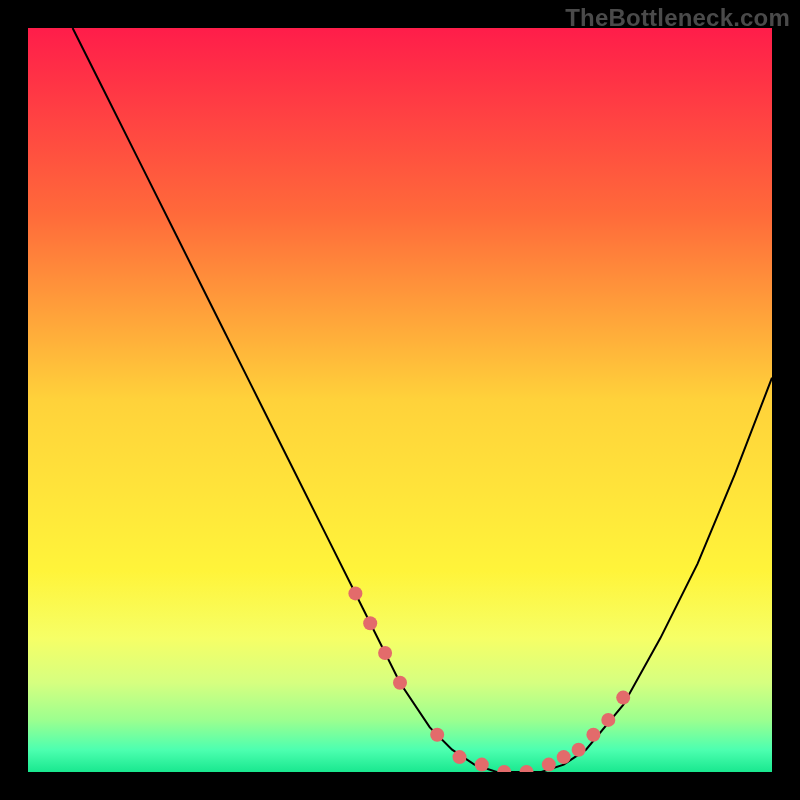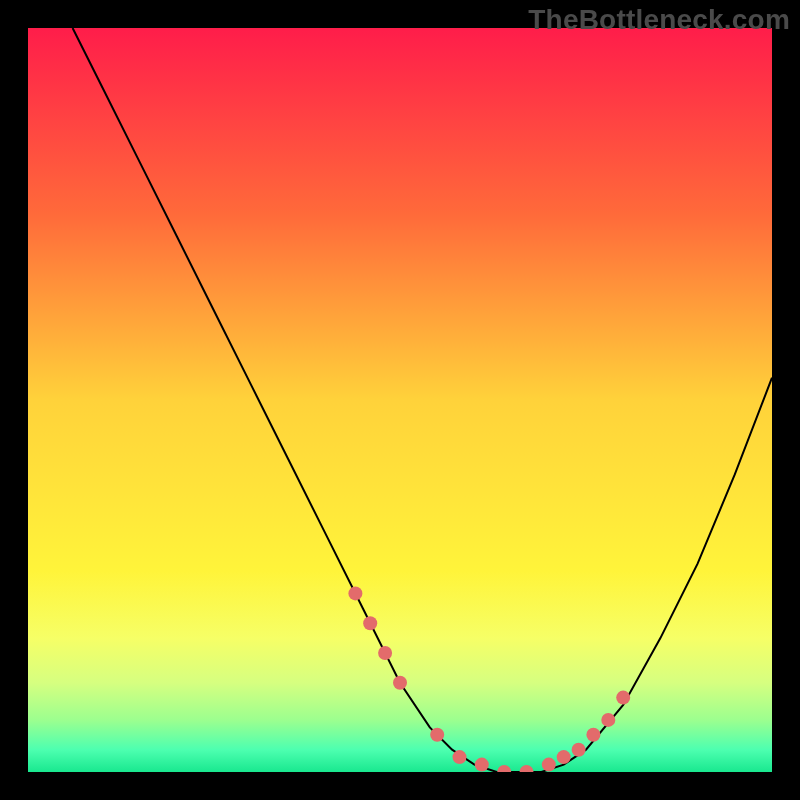--- a/index.html
+++ b/index.html
@@ -17,21 +17,21 @@
     top: 0;
     width: 800px;
     height: 800px;
     background: #000;
   }
   .watermark {
     position: absolute;
     top: 4px;
     right: 10px;
     color: #4a4a4a;
-    font-size: 28px;
+    font-size: 24px;
     font-weight: 600;
     letter-spacing: 0.2px;
     z-index: 10;
     user-select: none;
   }
   .plot {
     position: absolute;
     left: 28px;
     top: 28px;
     width: 744px;

